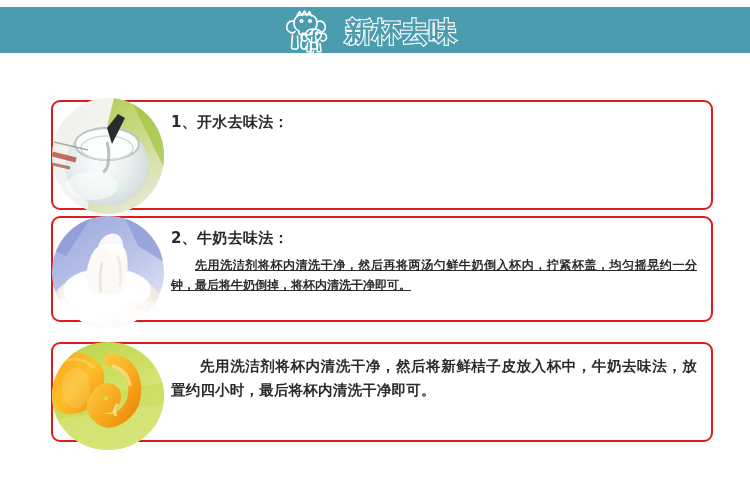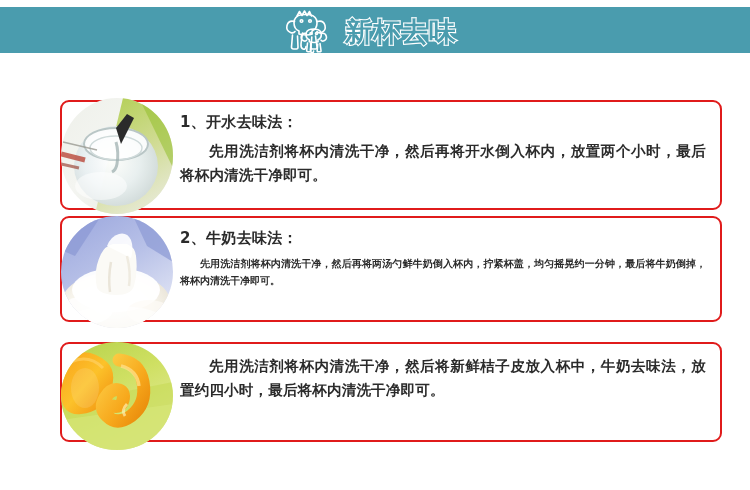--- a/index.html
+++ b/index.html
@@ -46,21 +46,21 @@
     letter-spacing: 1px;
     -webkit-text-stroke: 2.2px #ffffff;
     paint-order: stroke fill;
     font-family: "DejaVu Sans", "Liberation Sans", sans-serif;
     white-space: nowrap;
   }
 
   
   .blocks {
     position: absolute;
-    left: 60px;
+    left: 51px;
     top: 100px;
     width: 662px;
   }
   .tip-block {
     position: relative;
     border: 2.5px solid #e01b1b;
     border-radius: 9px;
     background: #ffffff;
     box-sizing: border-box;
     display: flex;
@@ -107,21 +107,21 @@
   .tip-body {
     font-size: 14.5px;
     font-weight: bold;
     color: #2b2b2b;
     line-height: 1.65;
     margin: 0;
     text-indent: 2em;
     letter-spacing: 0.2px;
     text-align: justify;
   }
-  .tip-block.b2 .tip-body { font-size: 10px; letter-spacing: 0; }
+  .tip-block.b2 .tip-body { font-size: 12px; letter-spacing: 0; text-decoration: underline; }
   .tip-block.b3 .tip-body { font-size: 14.5px; }
 </style>
 </head>
 <body>
 
 <div class="header-band">
   <div class="logo-wrap">
     <span class="mascot">
       <svg viewBox="0 0 58 44" xmlns="http://www.w3.org/2000/svg">
         <g fill="none" stroke="#ffffff" stroke-width="1.6" stroke-linecap="round" stroke-linejoin="round">
@@ -195,21 +195,20 @@
           <path d="M55 44 q3 10 1 22 q-1 6 -5 8" fill="none" stroke="#9fb0b0" stroke-width="3" opacity="0.75"></path>
           <path d="M2 44 L36 52" stroke="#9a9a92" stroke-width="1.6" opacity="0.8"></path>
           <path d="M0 56 L24 62" stroke="#b63d2e" stroke-width="5" opacity="0.75"></path>
           <path d="M0 66 L18 70" stroke="#8f3020" stroke-width="3" opacity="0.6"></path>
           <ellipse cx="40" cy="88" rx="26" ry="14" fill="#ffffff" opacity="0.5"></ellipse>
         </svg>
       </div>
     </div>
     <div class="text-col">
       <p class="tip-title">1、开水去味法：</p>
-      <p class="tip-body">先用洗洁剂将杯内清洗干净，然后再将开水倒入杯内，放置两个小时，最后将杯内清洗干净即可。</p>
     </div>
   </div>
 
   <div class="tip-block b2">
     <div class="photo-col">
       <div class="photo">
         <svg viewBox="0 0 112 112" preserveAspectRatio="none" xmlns="http://www.w3.org/2000/svg">
           <defs>
             <linearGradient id="g2bg" x1="0" y1="0" x2="0.6" y2="1">
               <stop offset="0%" stop-color="#9aa6dd"></stop>

